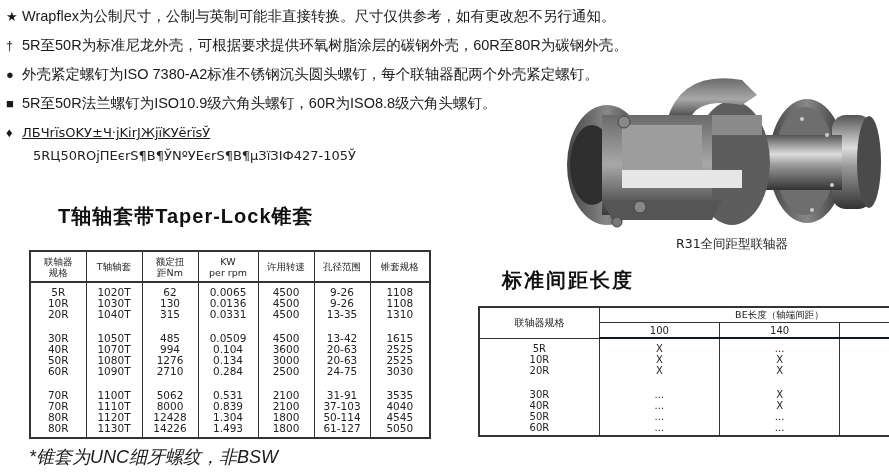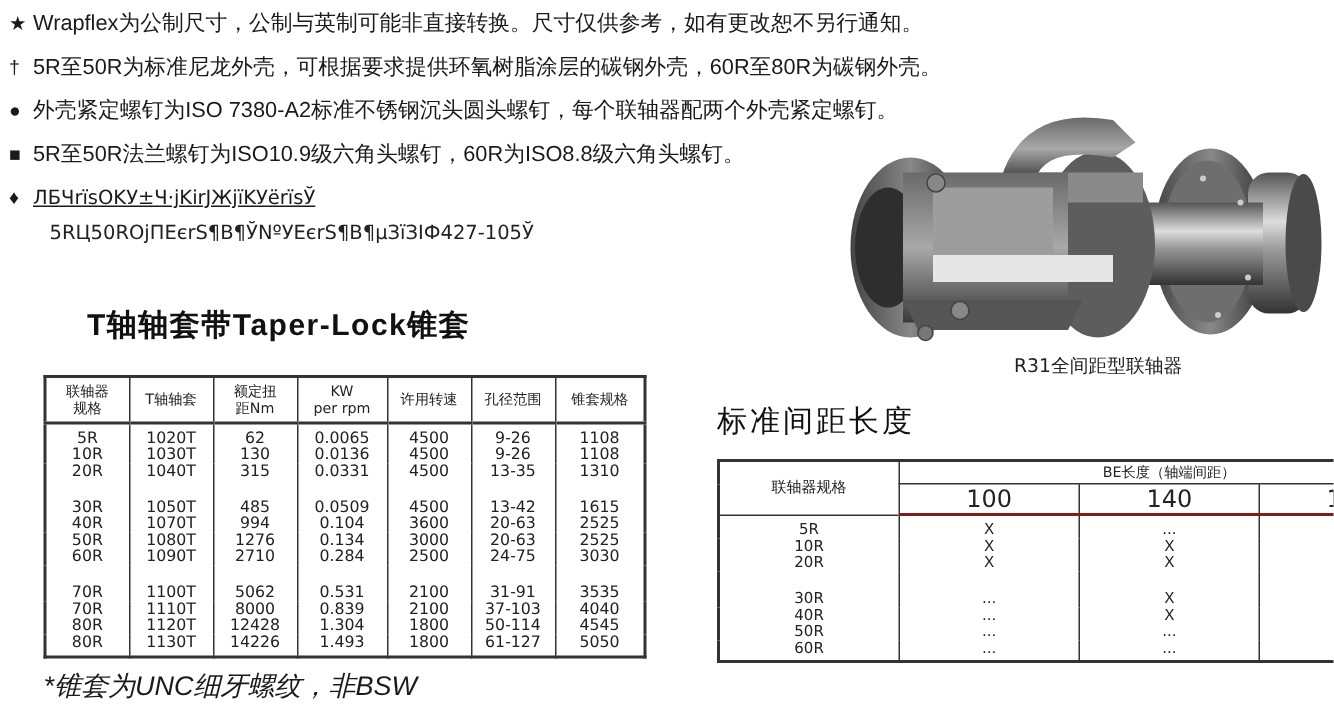--- a/index.html
+++ b/index.html
@@ -1,32 +1,32 @@
 <!DOCTYPE html>
 <html><head>
 <meta charset="utf-8">
 <style>
   html, body { margin: 0; padding: 0; background: #ffffff; }
   body { width: 889px; height: 472px; position: relative; overflow: hidden; color: #111; font-family: "Liberation Sans", "DejaVu Sans", sans-serif; }
   .note { position: absolute; left: 6px; font-size: 14.5px; line-height: 18px; white-space: nowrap; color: #1a1a1a; }
   .note .sym { display: inline-block; width: 16px; font-size: 13px; }
   .note2 { position: absolute; left: 33px; font-size: 13px; line-height: 16px; white-space: nowrap; font-family: "DejaVu Sans", sans-serif; color: #222; }
   .title1 { position: absolute; left: 30px; top: 203px; font-size: 20px; font-weight: bold; letter-spacing: 1px; white-space: nowrap; margin-left: 28px; }
-  .title2 { position: absolute; left: 478px; top: 267px; font-size: 20px; font-weight: normal; letter-spacing: 2px; white-space: nowrap; }
+  .title2 { position: absolute; left: 502px; top: 267px; font-size: 20px; font-weight: bold; letter-spacing: 2px; white-space: nowrap; }
   table { border-collapse: collapse; position: absolute; font-family: "DejaVu Sans", sans-serif; }
   .t1 { left: 29px; top: 250px; width: 402px; border: 2px solid #333; }
   .t1 th { font-weight: normal; font-size: 9.5px; line-height: 11px; height: 29px; border: 1px solid #333; border-bottom: 2px solid #333; padding: 0 2px; color: #222; }
   .t1 td { font-size: 10.5px; line-height: 11px; text-align: center; border-left: 1px solid #333; border-right: 1px solid #333; padding: 0; color: #222; vertical-align: top; }
   .t1 td.pad { padding-top: 4px; }
   .t1 td.gap { padding-top: 13px; }
   .t1 tr:last-child td { padding-bottom: 3px; }
   .t2 { left: 478px; top: 306px; width: 483px; border: 2px solid #333; }
   .t2 th { font-weight: normal; font-size: 9.5px; border: 1px solid #333; color: #222; height: 14px; padding: 0; }
   .t2 th.spec { font-size: 10px; }
-  .t2 tr.sub th { font-size: 16px; border-bottom: 2px solid #7f1d1d; }
+  .t2 tr.sub th { font-size: 10px; border-bottom: 2px solid #0f172a; }
   .t2 td { font-size: 10px; line-height: 11px; text-align: center; border-left: 1px solid #333; border-right: 1px solid #333; padding: 0; vertical-align: top; color: #222; }
   .t2 td.pad { padding-top: 4px; }
   .t2 td.gap { padding-top: 13px; }
   .t2 tr:last-child td { padding-bottom: 2px; }
   .footnote { position: absolute; left: 29px; top: 445px; font-size: 18px; white-space: nowrap; color: #1a1a1a; font-style: italic; }
   .figure { position: absolute; left: 562px; top: 75px; width: 325px; height: 160px; }
   .caption { position: absolute; left: 676px; top: 236px; font-size: 12.5px; white-space: nowrap; font-family: "DejaVu Sans", sans-serif; color: #222; }
 </style>
 </head>
 <body>

